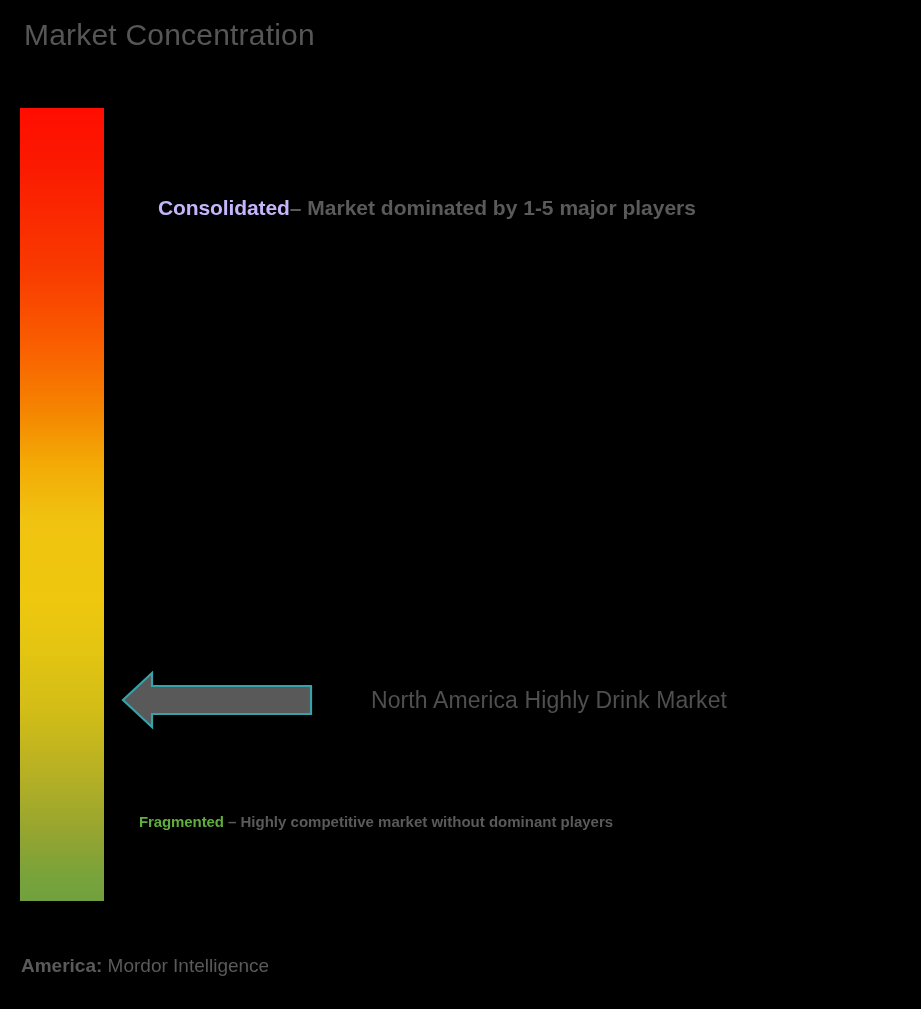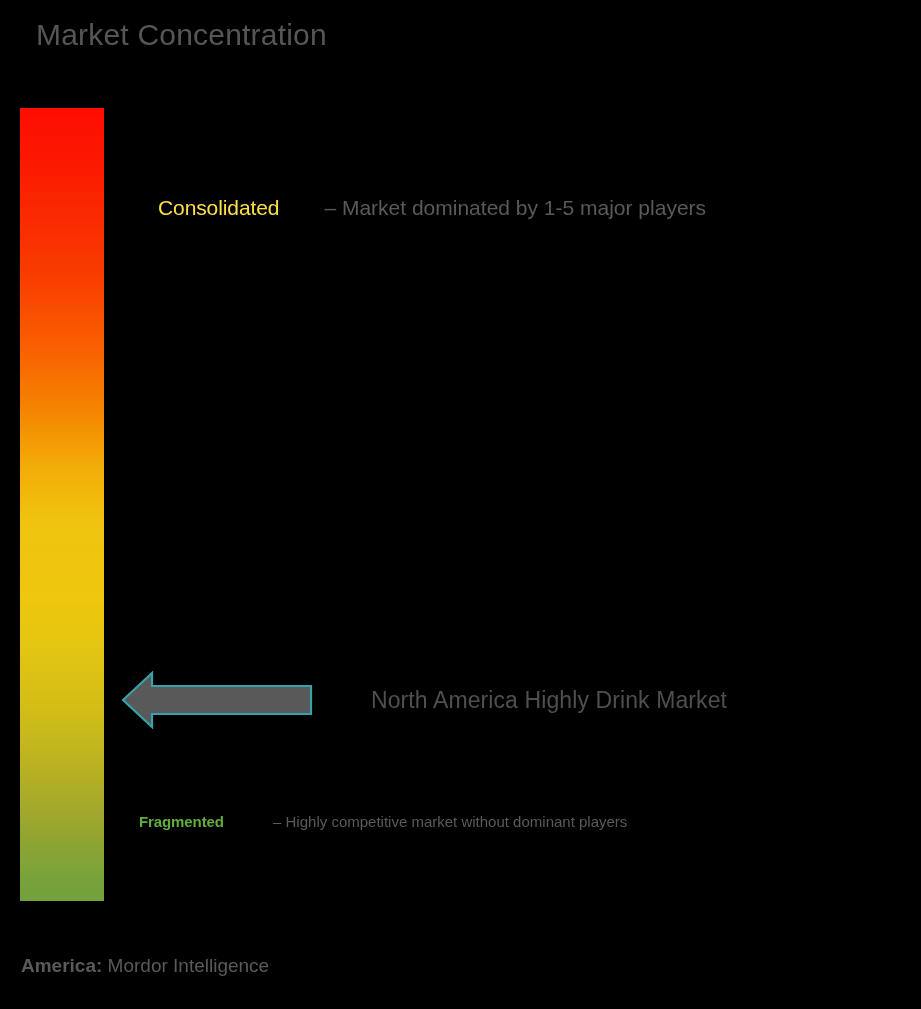--- a/index.html
+++ b/index.html
@@ -11,21 +11,21 @@
     width: 921px;
     height: 1009px;
     position: relative;
     overflow: hidden;
     font-family: "Liberation Sans", sans-serif;
     -webkit-font-smoothing: antialiased;
   }
 
   #page-title {
     position: absolute;
-    left: 36px;
+    left: 24px;
     top: 18px;
     font-size: 30px;
     font-weight: 400;
     color: #565656;
     letter-spacing: 0.2px;
     white-space: nowrap;
   }
 
   
   #scale-bar {
@@ -57,28 +57,27 @@
   #consolidated-row {
     position: absolute;
     left: 158px;
     top: 193px;
     width: 720px;
     font-size: 21px;
     line-height: 30px;
     white-space: nowrap;
   }
   .kw-consolidated {
-    font-weight: 400;
-    color: #fde047;
+    font-weight: 700;
+    color: #c4b5fd;
     letter-spacing: -0.1px;
   }
   .desc {
     color: #5a5a5a;
-    font-weight: 400;
-    padding-left: 45px;
+    font-weight: 700;
   }
 
   
   #arrow-marker {
     position: absolute;
     left: 121px;
     top: 670px;
     width: 192px;
     height: 60px;
   }

